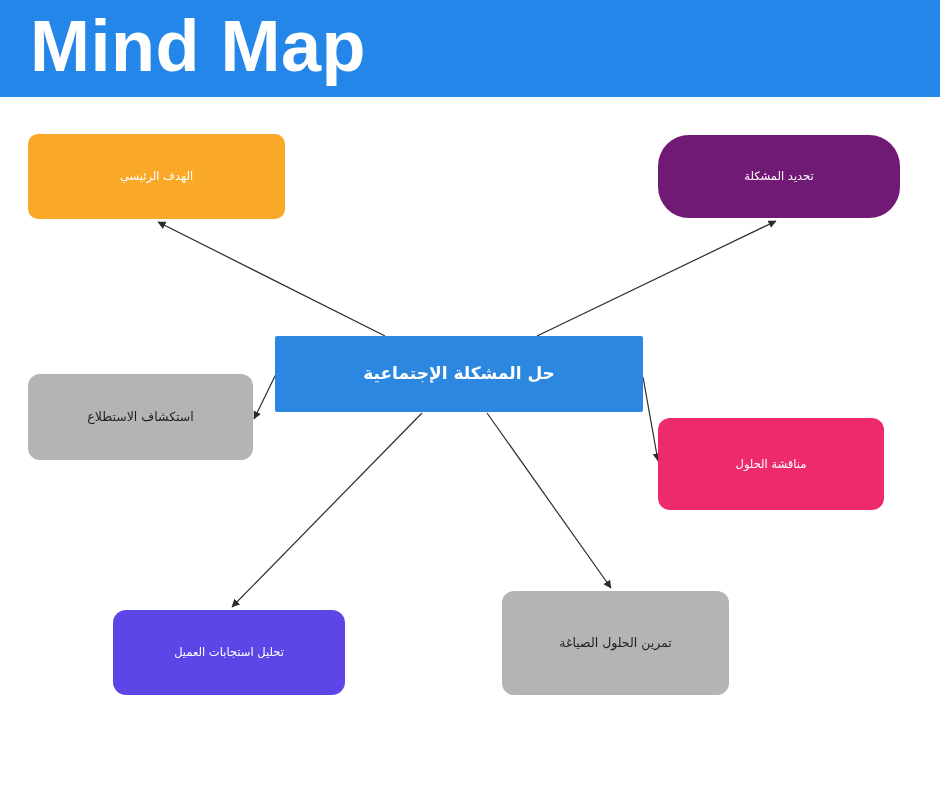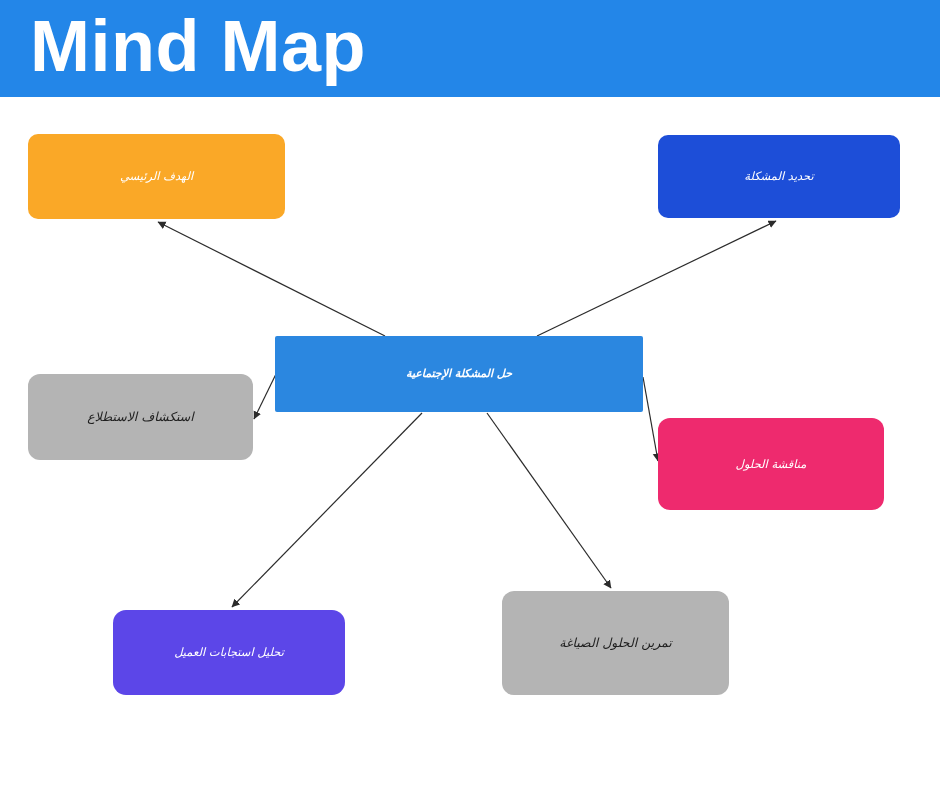--- a/index.html
+++ b/index.html
@@ -35,26 +35,25 @@
   
   .node {
     position: absolute;
     display: flex; align-items: center; justify-content: center;
     text-align: left;
     direction: rtl;
     font-size: 11.5px;
     line-height: 1.4;
     padding: 12px 10px;
     box-sizing: border-box;
-    font-style: italic;
   }
   .node-center {
     left: 275px; top: 336px; width: 368px; height: 76px;
     border-radius: 2px;
-    font-size: 11px; font-weight: 700;
+    font-size: 17px; font-weight: 700;
   }
   .node-main-goal        { left: 28px;  top: 134px; width: 257px; height: 85px;  border-radius: 10px; }
   .node-problem-def      { left: 658px; top: 135px; width: 242px; height: 83px;  border-radius: 10px; }
   .node-survey           { left: 28px;  top: 374px; width: 225px; height: 86px;  border-radius: 12px; font-size: 12.5px; }
   .node-solutions        { left: 658px; top: 418px; width: 226px; height: 92px;  border-radius: 12px; }
   .node-analysis         { left: 113px; top: 610px; width: 232px; height: 85px;  border-radius: 13px; }
   .node-rephrase         { left: 502px; top: 591px; width: 227px; height: 104px; border-radius: 12px; font-size: 12.5px; }
 
   
   .watermark {
@@ -85,21 +84,21 @@
     <line x1="276" y1="374" x2="254" y2="419" marker-end="url(#arrow)"></line>
     <line x1="643" y1="377" x2="658" y2="461" marker-end="url(#arrow)"></line>
     <line x1="422" y1="413" x2="232" y2="607" marker-end="url(#arrow)"></line>
     <line x1="487" y1="413" x2="611" y2="588" marker-end="url(#arrow)"></line>
   </svg>
 
   <div class="node node-center" style="background-color: rgb(43, 135, 224); color: rgb(255, 255, 255);">حل المشكلة الإجتماعية</div>
 
   <div class="node node-main-goal" style="background-color: rgb(250, 168, 39); color: rgb(255, 255, 255);">الهدف الرئيسي</div>
 
-  <div class="node node-problem-def" style="background-color: #1d4ed8; color: rgb(255, 255, 255);">تحديد المشكلة</div>
+  <div class="node node-problem-def" style="background-color: #701a75; color: rgb(255, 255, 255); border-radius: 31px;">تحديد المشكلة</div>
 
   <div class="node node-survey" style="background-color: rgb(180, 180, 180); color: rgb(31, 31, 31);">استكشاف الاستطلاع</div>
 
   <div class="node node-solutions" style="background-color: rgb(238, 42, 110); color: rgb(255, 255, 255);">مناقشة الحلول</div>
 
   <div class="node node-analysis" style="background-color: rgb(92, 70, 232); color: rgb(255, 255, 255);">تحليل استجابات العميل</div>
 
   <div class="node node-rephrase" style="background-color: rgb(180, 180, 180); color: rgb(31, 31, 31);">تمرين الحلول الصياغة</div>
 
 

